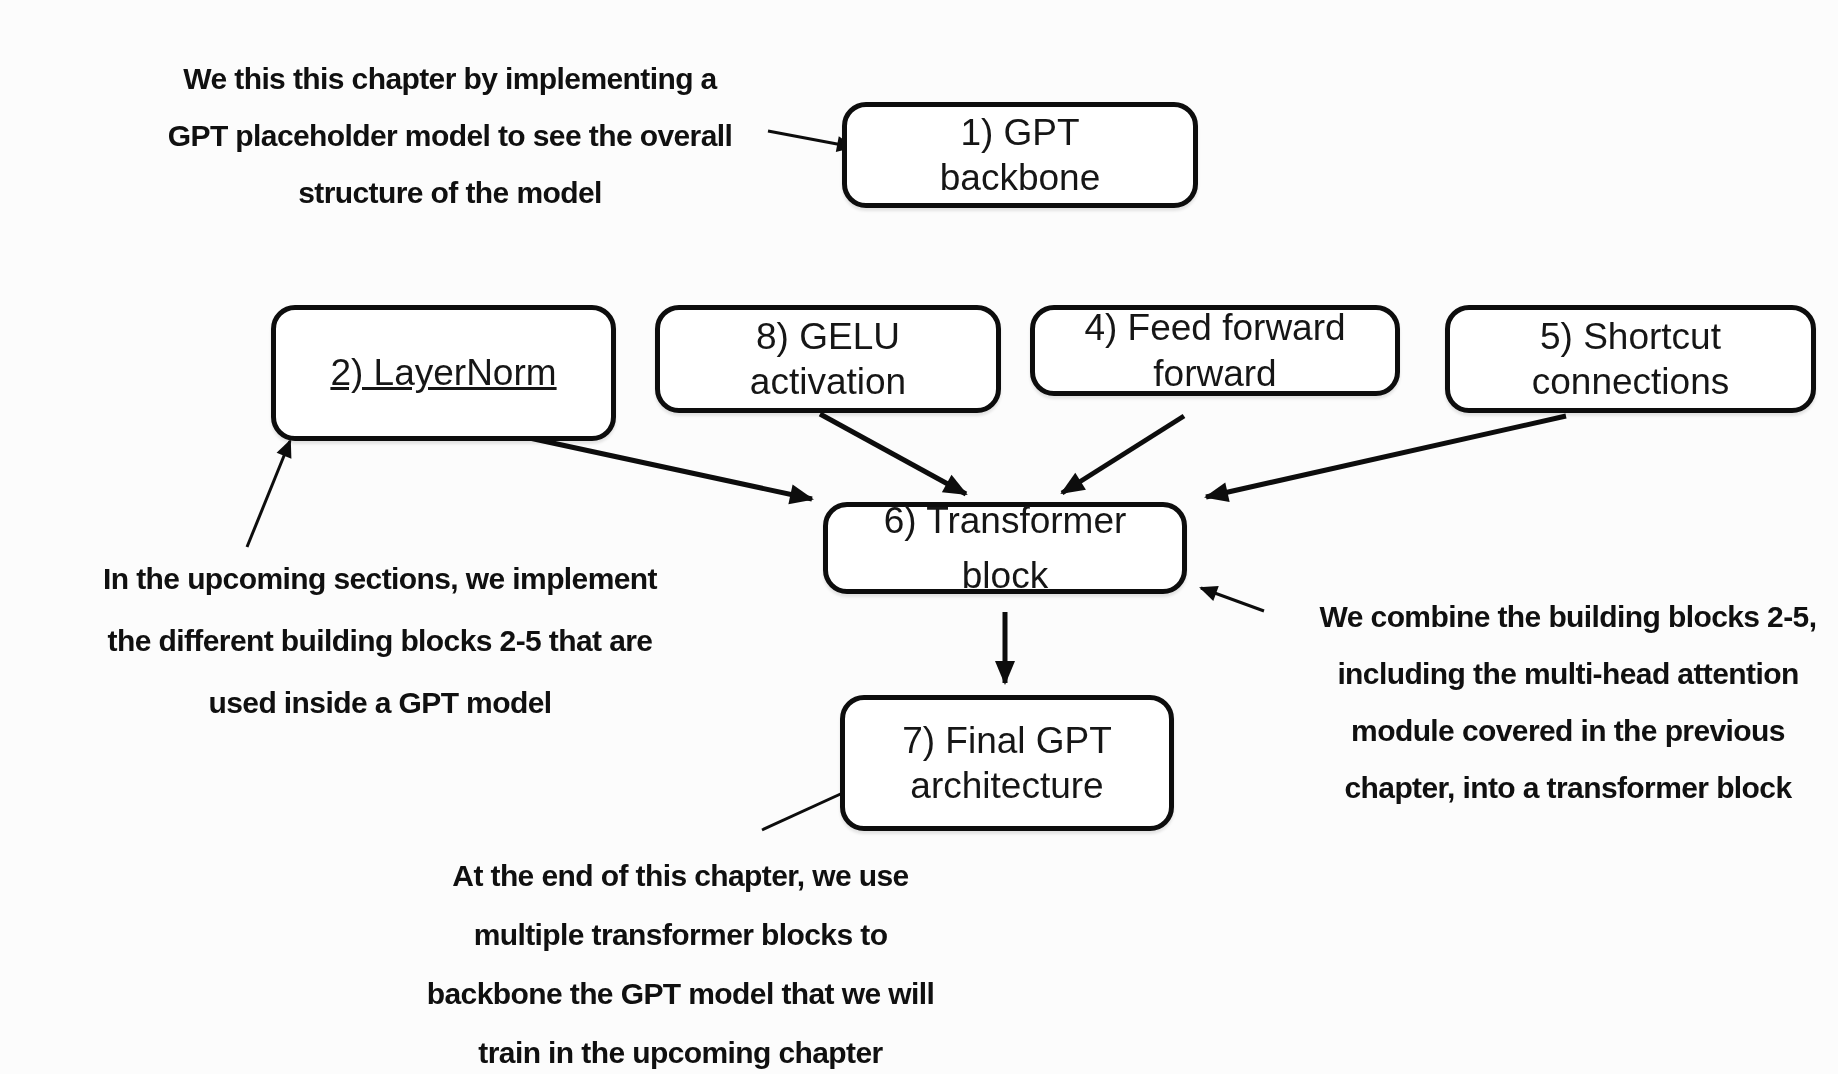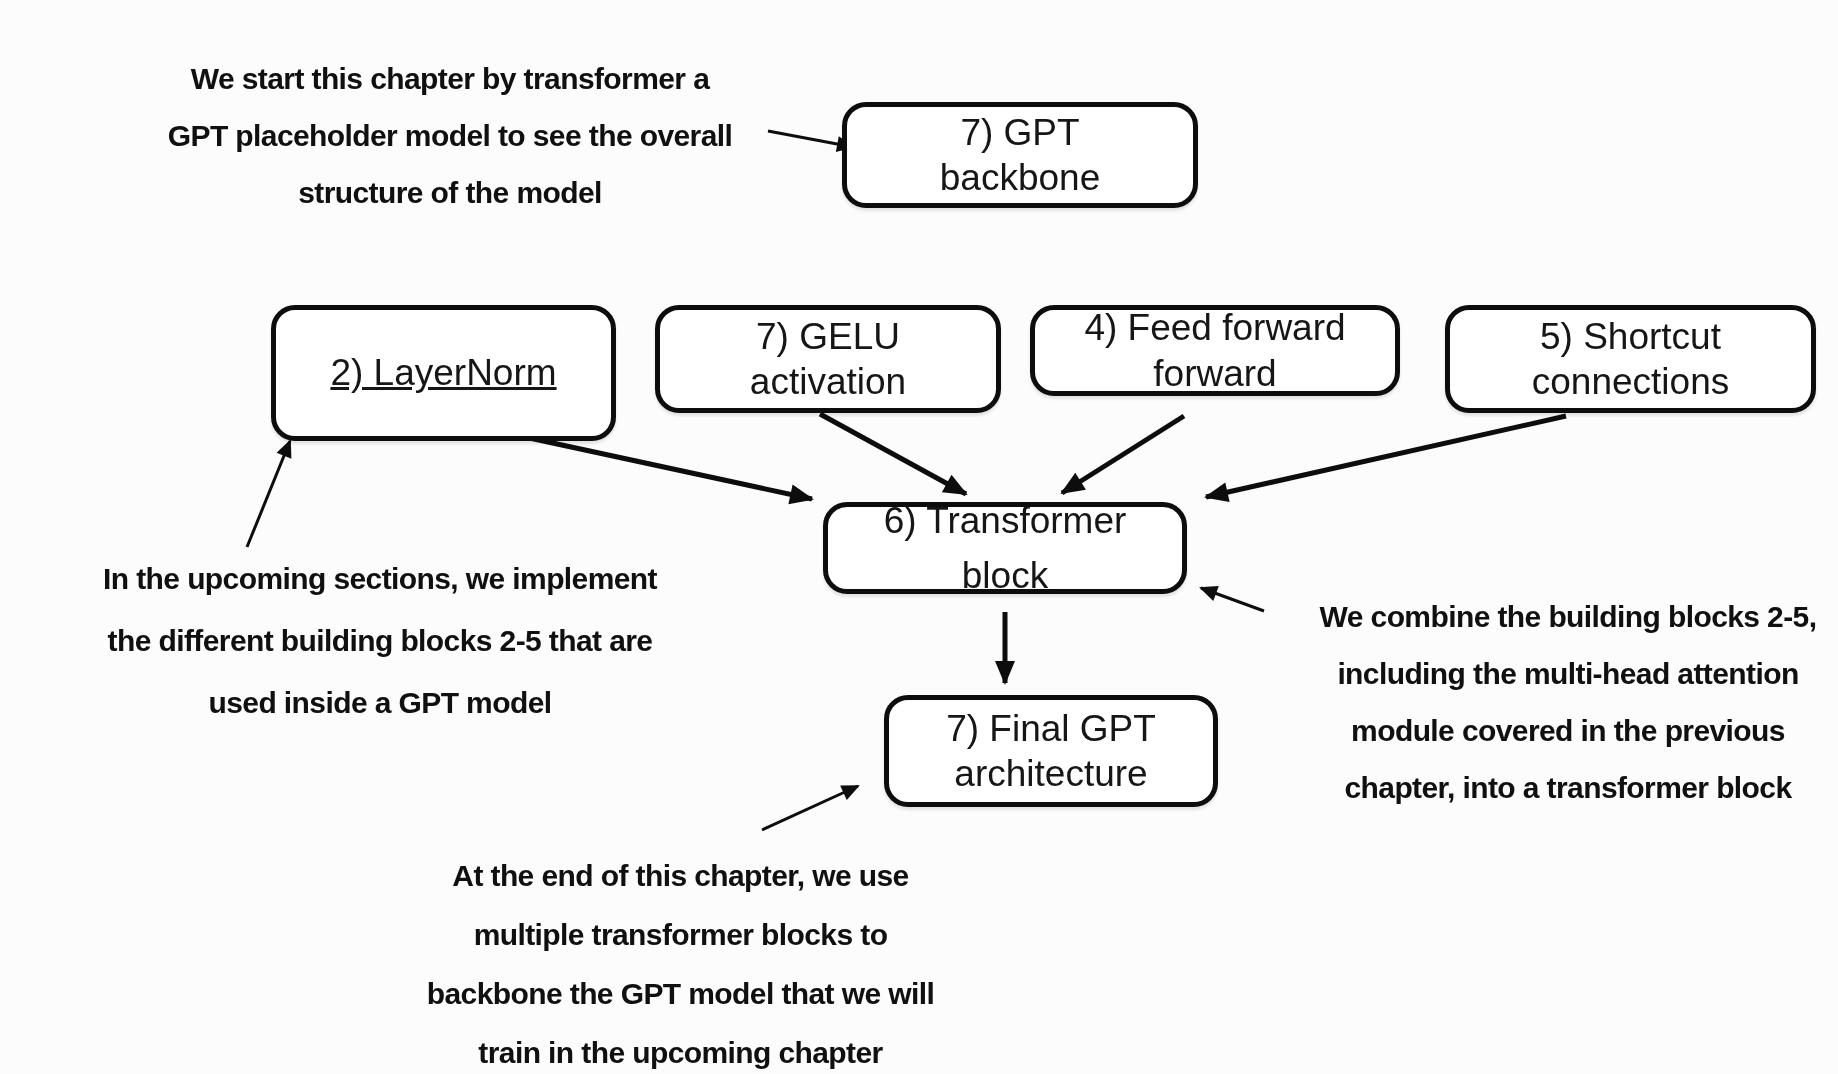--- a/index.html
+++ b/index.html
@@ -32,21 +32,21 @@
     text-align:center;
     box-shadow:0 3px 3px rgba(0,0,0,0.10);
   }
   .box .bl{display:block;white-space:nowrap;}
   #box-1{left:842px;top:102px;width:356px;height:106px;}
   #box-2{left:271px;top:305px;width:345px;height:136px;text-decoration:underline;}
   #box-3{left:655px;top:305px;width:346px;height:108px;}
   #box-4{left:1030px;top:305px;width:370px;height:91px;}
   #box-5{left:1445px;top:305px;width:371px;height:108px;}
   #box-6{left:823px;top:502px;width:364px;height:92px;gap:9px;}
-  #box-7{left:840px;top:695px;width:334px;height:112px;margin-left:44px;}
+  #box-7{left:840px;top:695px;width:334px;height:136px;}
   .note{
     position:absolute;
     font-weight:700;
     font-size:30px;
     letter-spacing:-0.6px;
     color:#101010;
     text-align:center;
   }
   .note .ln{display:block;white-space:nowrap;}
   #note-top-left{left:150px;top:50px;width:600px;line-height:57px;}
@@ -79,30 +79,30 @@
     <line class="thick" x1="820" y1="414" x2="966" y2="494" marker-end="url(#ah-big)"></line>
     <line class="thick" x1="1184" y1="416" x2="1062" y2="493" marker-end="url(#ah-big)"></line>
     <line class="thick" x1="1566" y1="416" x2="1206" y2="497" marker-end="url(#ah-big)"></line>
     <line class="thick" x1="1005" y1="612" x2="1005" y2="683" marker-end="url(#ah-big)"></line>
 
     <line class="thin" x1="1264" y1="611" x2="1201" y2="588" marker-end="url(#ah-small)"></line>
     <line class="thin" x1="762" y1="830" x2="858" y2="786" marker-end="url(#ah-small)"></line>
   </svg>
 
   <div class="box" id="box-1">
-    <span class="bl">7) GPT</span>
+    <span class="bl">1) GPT</span>
     <span class="bl">backbone</span>
   </div>
 
   <div class="box" id="box-2">
     <span class="bl">2) LayerNorm</span>
   </div>
 
   <div class="box" id="box-3">
-    <span class="bl">7) GELU</span>
+    <span class="bl">8) GELU</span>
     <span class="bl">activation</span>
   </div>
 
   <div class="box" id="box-4">
     <span class="bl">4) Feed forward</span>
     <span class="bl">forward</span>
   </div>
 
   <div class="box" id="box-5">
     <span class="bl">5) Shortcut</span>
@@ -113,21 +113,21 @@
     <span class="bl">6) Transformer</span>
     <span class="bl">block</span>
   </div>
 
   <div class="box" id="box-7">
     <span class="bl">7) Final GPT</span>
     <span class="bl">architecture</span>
   </div>
 
   <div class="note" id="note-top-left">
-    <span class="ln">We start this chapter by transformer a</span>
+    <span class="ln">We this this chapter by implementing a</span>
     <span class="ln">GPT placeholder model to see the overall</span>
     <span class="ln">structure of the model</span>
   </div>
 
   <div class="note" id="note-mid-left">
     <span class="ln">In the upcoming sections, we implement</span>
     <span class="ln">the different building blocks 2-5 that are</span>
     <span class="ln">used inside a GPT model</span>
   </div>
 

